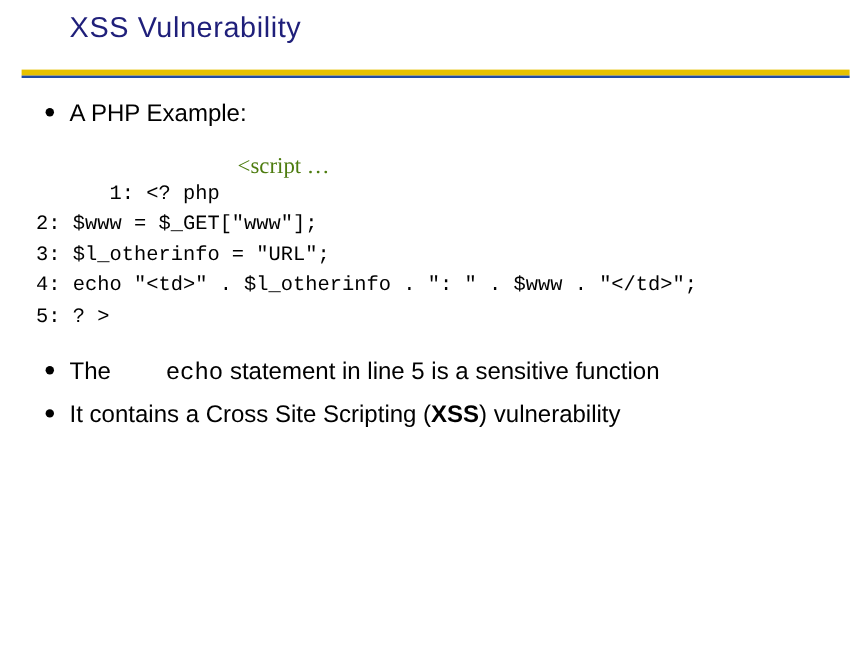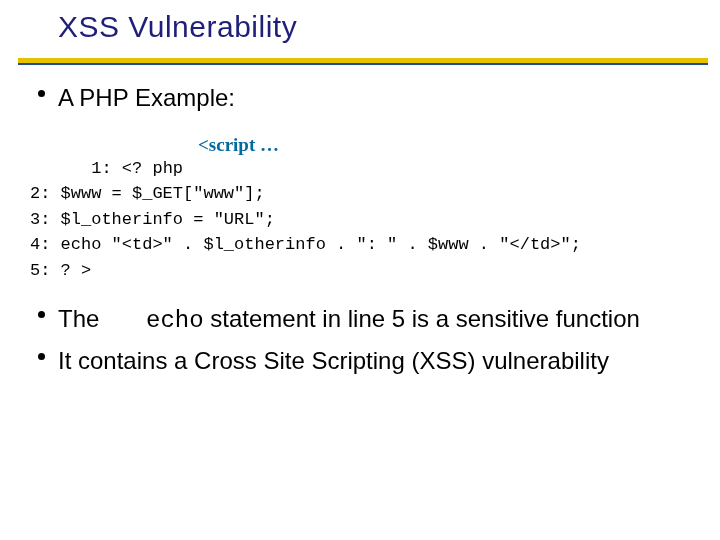--- a/index.html
+++ b/index.html
@@ -15,21 +15,21 @@
   .slide {
     position: relative;
     width: 720px;
     height: 540px;
     box-sizing: border-box;
   }
   .title {
     position: absolute;
     left: 58px;
     top: 10px;
-    font-size: 30px;
+    font-size: 24px;
     color: #1f1f7a;
     font-weight: 400;
     letter-spacing: 0.5px;
   }
   .rule-yellow {
     position: absolute;
     left: 18px;
     top: 58px;
     width: 690px;
     height: 5px;
@@ -50,21 +50,21 @@
     width: 660px;
   }
   ul.bullets {
     list-style: none;
     margin: 0;
     padding: 0;
   }
   ul.bullets > li {
     position: relative;
     padding-left: 28px;
-    font-size: 24px;
+    font-size: 20px;
     line-height: 1.5;
     margin-bottom: 4px;
   }
   ul.bullets > li::before {
     content: "";
     position: absolute;
     left: 8px;
     top: 10px;
     width: 7px;
     height: 7px;
@@ -78,30 +78,30 @@
     line-height: 1.5;
     white-space: pre;
     position: relative;
   }
   .script-annot {
     position: absolute;
     left: 168px;
     top: 1px;
     font-family: "Times New Roman", Times, serif;
     font-size: 19px;
-    font-weight: bold;
-    color: #0369a1;
+    font-weight: normal;
+    color: #4d7c0f;
     text-align: right;
   }
   .mono-inline {
     font-family: "Courier New", Courier, monospace;
     margin-left: 40px;
   }
   .bold {
-    font-weight: normal;
+    font-weight: bold;
   }
 </style>
 </head>
 <body>
 
 <div class="slide">
   <div class="title">XSS Vulnerability</div>
   <div class="rule-yellow"></div>
   <div class="rule-blue"></div>
 

